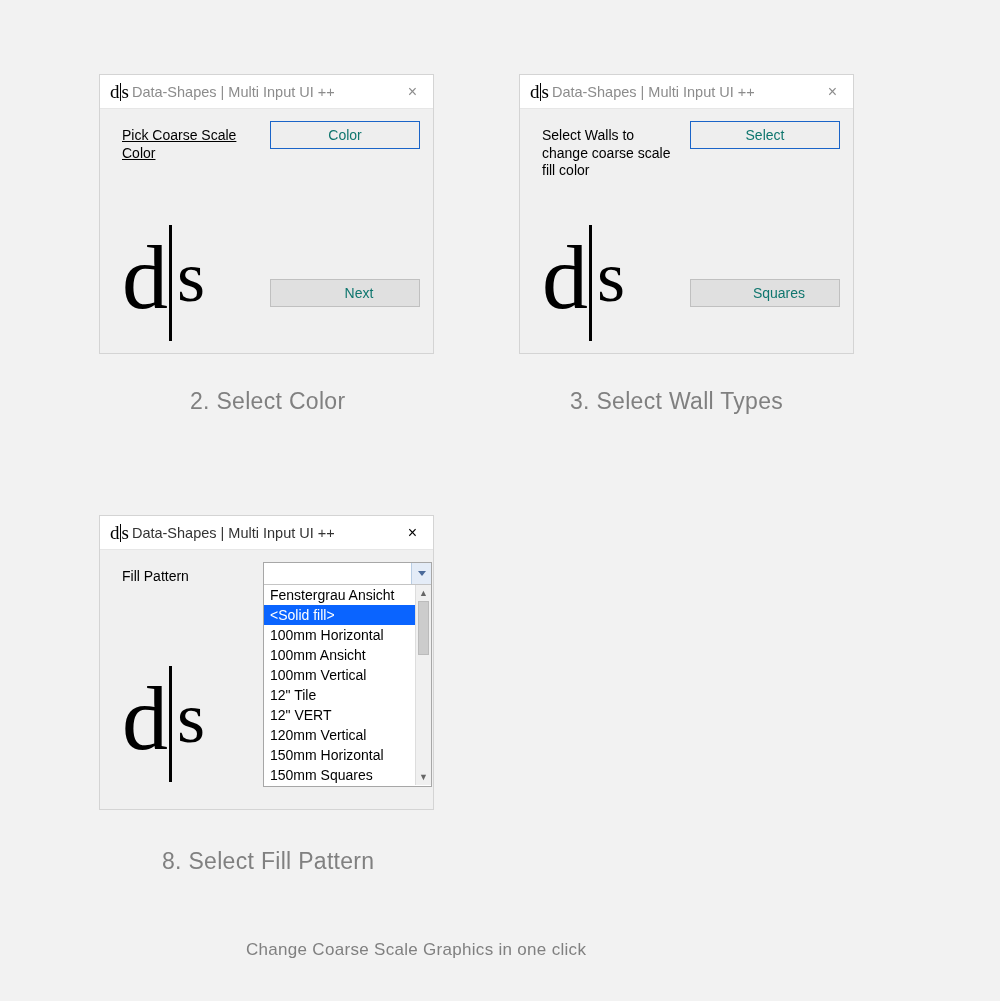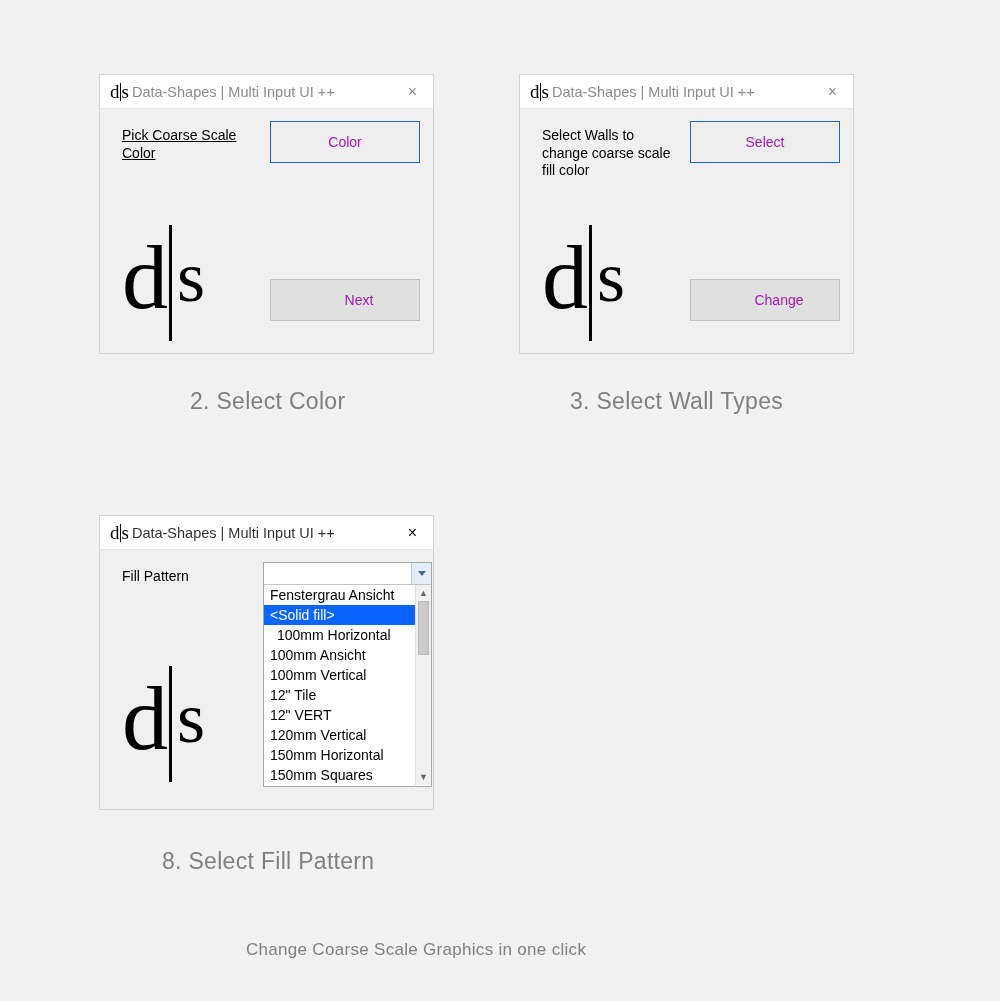--- a/index.html
+++ b/index.html
@@ -53,26 +53,26 @@
       height: calc(100% - 34px);
     }
     .prompt {
       position: absolute;
       font-size: 14px;
       color:#000;
       line-height: 1.25;
     }
     .btn {
       position:absolute;
-      height: 42px;
+      height: 28px;
       display:flex;
       align-items:center;
       justify-content:center;
       font-size: 14px;
-      color:#a21caf;
+      color:#0f766e;
       cursor:pointer;
     }
     .btn-outline {
       background: #eee;
       border: 1px solid #1a64c8;
     }
     .btn-grey {
       background: #e0e0e0;
       border: 1px solid #c0c0c0;
       padding-left: 28px;
@@ -197,21 +197,21 @@
     <div class="prompt" style="left:22px; top:18px; width:130px;">Select Walls to change coarse scale fill color</div>
     <div class="btn btn-outline" style="left:170px; top:12px; width:150px;">
       <span>Select</span>
     </div>
     <div class="ds-logo" style="left:22px; top:110px;">
       <span class="dd">d</span>
         <span class="bar"></span>
         <span class="ss">s</span>
     </div>
     <div class="btn btn-grey" style="left:170px; top:170px; width:150px;">
-      <span>Change</span>
+      <span>Squares</span>
     </div>
   </div>
 </div>
 
 <div id="d2" class="dialog">
   <div class="dialog-title">
     <span class="ds-tiny">
       <span class="dd">d</span>
         <span class="bar"></span>
         <span class="ss">s</span>
@@ -232,21 +232,21 @@
         <div class="dd-top-arrow">
           <svg class="chev-down" viewBox="0 0 8 6">
               <path d="M0 0 L8 0 L4 5 Z" fill="#4a6a9a"></path>
             </svg>
         </div>
       </div>
       <div class="dd-list" id="dd-list">
 
         <div class="dd-item" style="padding-right: 18px;">Fenstergrau Ansicht</div>
           <div class="dd-item selected" style="padding-right: 18px;">&lt;Solid fill&gt;</div>
-          <div class="dd-item" style="padding-right: 18px; margin-left: 7px;">100mm Horizontal</div>
+          <div class="dd-item" style="padding-right: 18px;">100mm Horizontal</div>
           <div class="dd-item" style="padding-right: 18px;">100mm Ansicht</div>
           <div class="dd-item" style="padding-right: 18px;">100mm Vertical</div>
           <div class="dd-item" style="padding-right: 18px;">12" Tile</div>
           <div class="dd-item" style="padding-right: 18px;">12" VERT</div>
           <div class="dd-item" style="padding-right: 18px;">120mm Vertical</div>
           <div class="dd-item" style="padding-right: 18px;">150mm Horizontal</div>
           <div class="dd-item" style="padding-right: 18px;">150mm Squares</div>
           <div class="dd-scrollbar">
           <div class="dd-scroll-up">▲</div>
           <div class="dd-scroll-thumb"></div>

